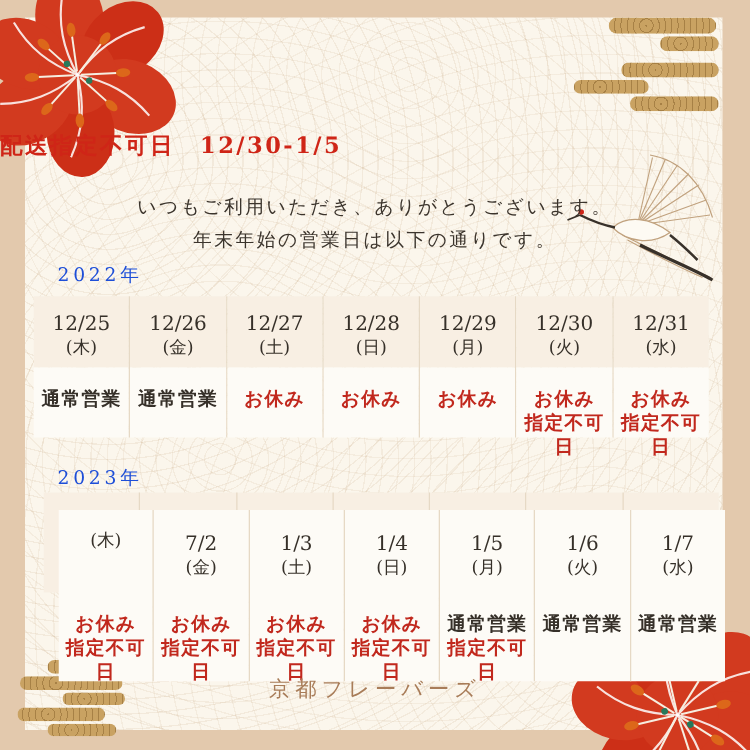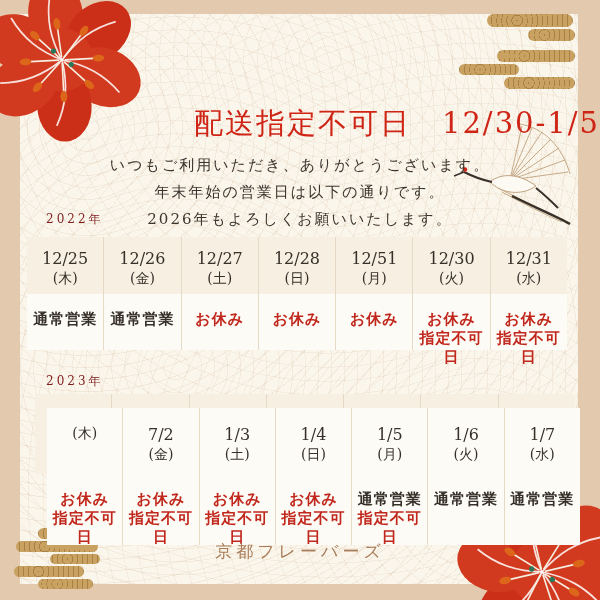--- a/index.html
+++ b/index.html
@@ -16,28 +16,28 @@
       repeating-radial-gradient(circle at 55% 8%,  rgba(199,168,131,0) 0 13px, rgba(199,168,131,.13) 13px 14px),
       repeating-radial-gradient(circle at 28% 62%, rgba(199,168,131,0) 0 12px, rgba(199,168,131,.14) 12px 13px),
       repeating-radial-gradient(circle at 82% 84%, rgba(199,168,131,0) 0 14px, rgba(199,168,131,.13) 14px 15px);
   }
   .abs{position:absolute;}
   .title{
     left:0;right:0;top:46px;text-align:center;
     font-size:36px;font-weight:700;color:#cf2517;letter-spacing:8px;
   }
   .subtitle{
-    left:0;right:0;top:104px;text-align:right;
-    font-size:29px;font-weight:400;color:#cf2517;letter-spacing:2px;
+    left:0;right:0;top:104px;text-align:left;
+    font-size:18px;font-weight:700;color:#cf2517;letter-spacing:2px;
   }
   .greeting{
     left:0;right:0;top:152px;text-align:center;
     font-size:15px;color:#3b342c;letter-spacing:2px;line-height:27px;
   }
-  .year-label{font-size:12px;color:#7f1d1d;letter-spacing:3px;}
+  .year-label{font-size:15px;color:#1d4ed8;letter-spacing:3px;}
   #y2022{left:46px;top:211px;}
   #y2023{left:46px;top:373px;}
 
   .tbl{display:flex;}
   .tbl .col{flex:1;text-align:center;box-sizing:border-box;}
   .tbl .col + .col{border-left:1px solid #e6d9c5;}
 
   #t1{left:27px;top:237px;width:540px;height:113px;}
   #t1 .hd{height:57px;background:#f8efe3;box-sizing:border-box;padding-top:11px;}
   #t1 .bd{height:56px;background:#fdfbf6;box-sizing:border-box;padding-top:16px;}
@@ -154,21 +154,20 @@
     <path d="M12,52 L2,56" stroke="#38312a" stroke-width="1.5" fill="none"></path>
     <circle cx="13" cy="49.5" r="2.2" fill="#cf2517"></circle>
     <path d="M60,76 C84,88 104,96 118,104" stroke="#38312a" stroke-width="2.5" fill="none"></path>
     <path d="M84,68 C94,76 100,82 106,88" stroke="#38312a" stroke-width="2" fill="none"></path>
   </svg>
 
   <div class="abs subtitle">配送指定不可日　12/30-1/5</div>
   <div class="abs greeting">
     <div>いつもご利用いただき、ありがとうございます。</div>
     <div>年末年始の営業日は以下の通りです。</div>
-    <div>2026年もよろしくお願いいたします。</div>
   </div>
 
   <div class="abs year-label" id="y2022">2022年</div>
   <div class="abs tbl" id="t1">
     <div class="col">
       <div class="hd">
         <div class="dline">12/25</div>
         <div class="wline">(木)</div>
       </div>
       <div class="bd">
@@ -197,21 +196,21 @@
       <div class="hd">
         <div class="dline">12/28</div>
         <div class="wline">(日)</div>
       </div>
       <div class="bd">
         <div class="status closed">お休み</div>
       </div>
     </div>
     <div class="col">
       <div class="hd">
-        <div class="dline">12/51</div>
+        <div class="dline">12/29</div>
         <div class="wline">(月)</div>
       </div>
       <div class="bd">
         <div class="status closed">お休み</div>
       </div>
     </div>
     <div class="col">
       <div class="hd">
         <div class="dline">12/30</div>
         <div class="wline">(火)</div>

